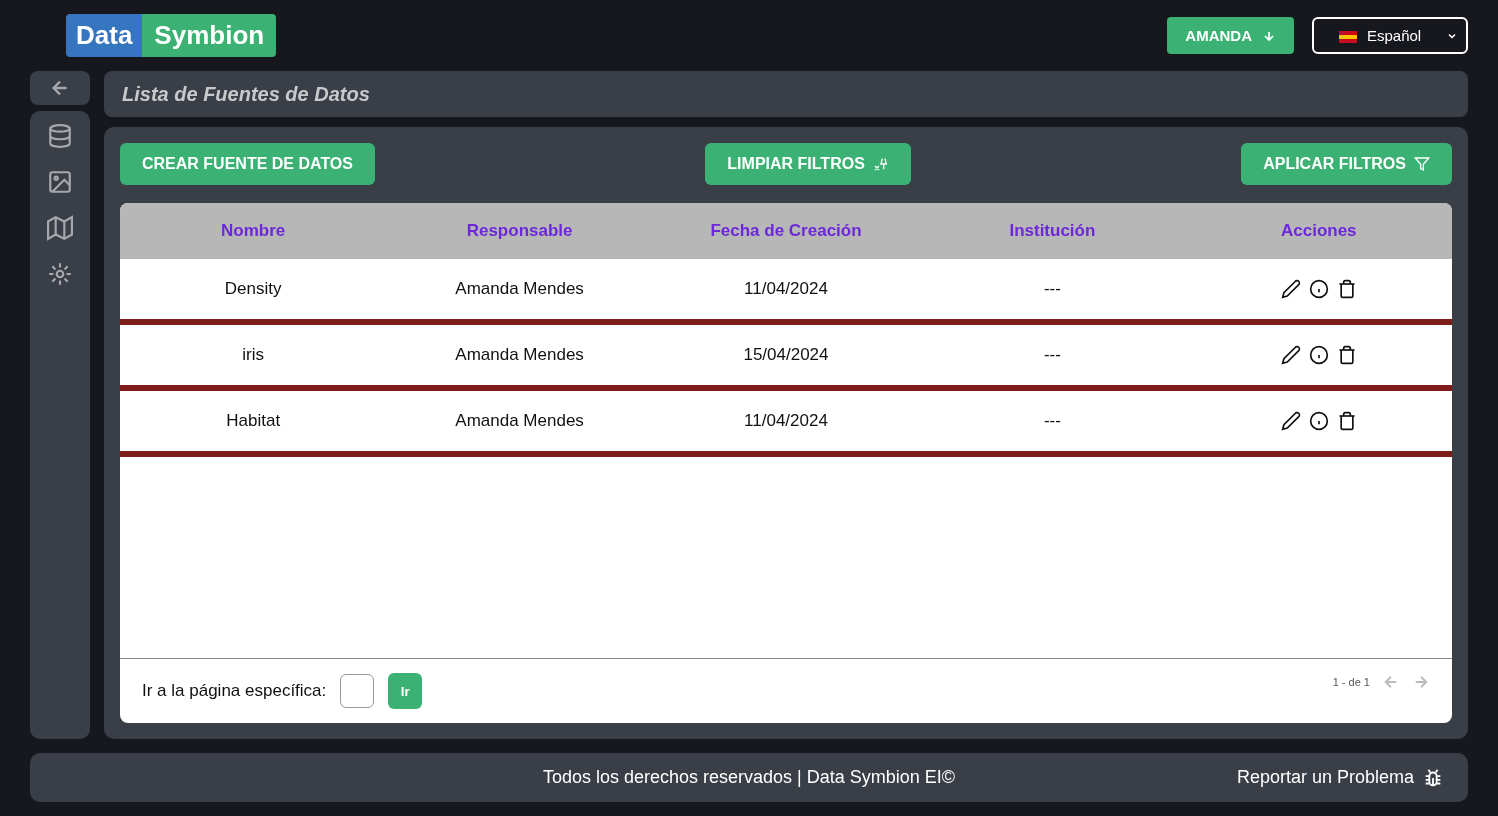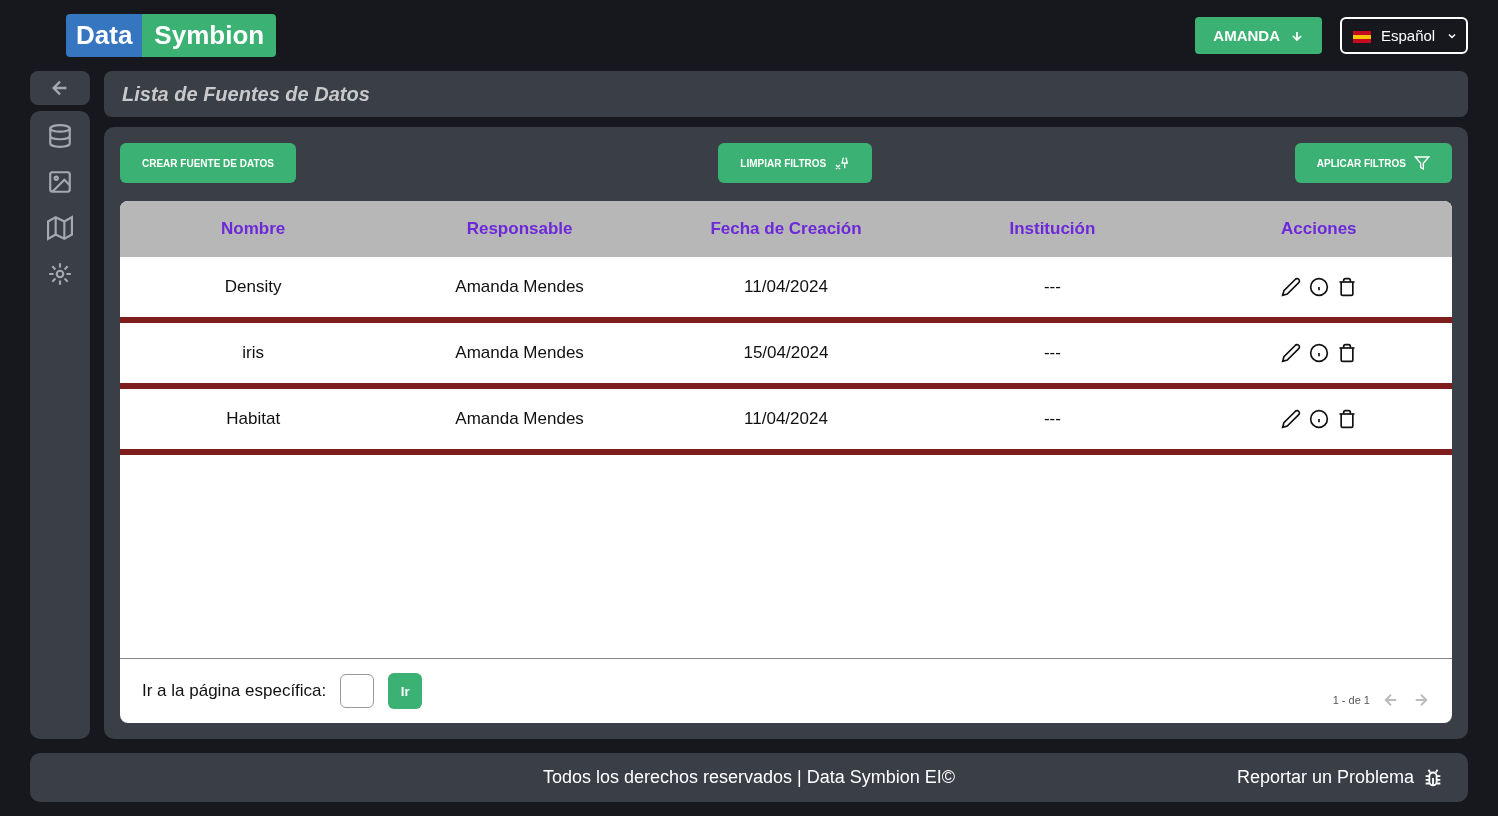--- a/index.html
+++ b/index.html
@@ -57,21 +57,21 @@
   gap: 10px;
   cursor: pointer;
 }
 .lang-select {
   background: #16181d;
   color: #fff;
   border: 2px solid #fff;
   border-radius: 6px;
   padding: 8px 30px 8px 10px;
   font-size: 15px;
-  width: 128px;
+  width: 156px;
   appearance: none;
   cursor: pointer;
   position: relative;
 }
 .lang-wrap { position: relative; }
 .lang-chevron {
   position: absolute;
   right: 10px;
   top: 50%;
   transform: translateY(-50%);
@@ -156,21 +156,21 @@
   justify-content: space-between;
   margin-bottom: 18px;
 }
 .btn {
   background: #3bb273;
   color: #fff;
   border: none;
   border-radius: 6px;
   padding: 12px 22px;
   font-weight: 700;
-  font-size: 10px;
+  font-size: 16px;
   cursor: pointer;
   display: flex;
   align-items: center;
   gap: 8px;
 }
 .table-wrap {
   background: #fff;
   border-radius: 8px;
   flex: 1;
   display: flex;
@@ -202,21 +202,21 @@
 }
 .actions-cell {
   display: flex;
   justify-content: center;
   gap: 8px;
   align-items: center;
 }
 .action-icon { cursor: pointer; color: #111; }
 .table-footer {
   display: flex;
-  align-items: flex-end;
+  align-items: flex-start;
   justify-content: space-between;
   padding: 14px 22px;
 }
 .footer-left {
   display: flex;
   align-items: center;
   gap: 14px;
   font-size: 17px;
   color: #111;
 }

